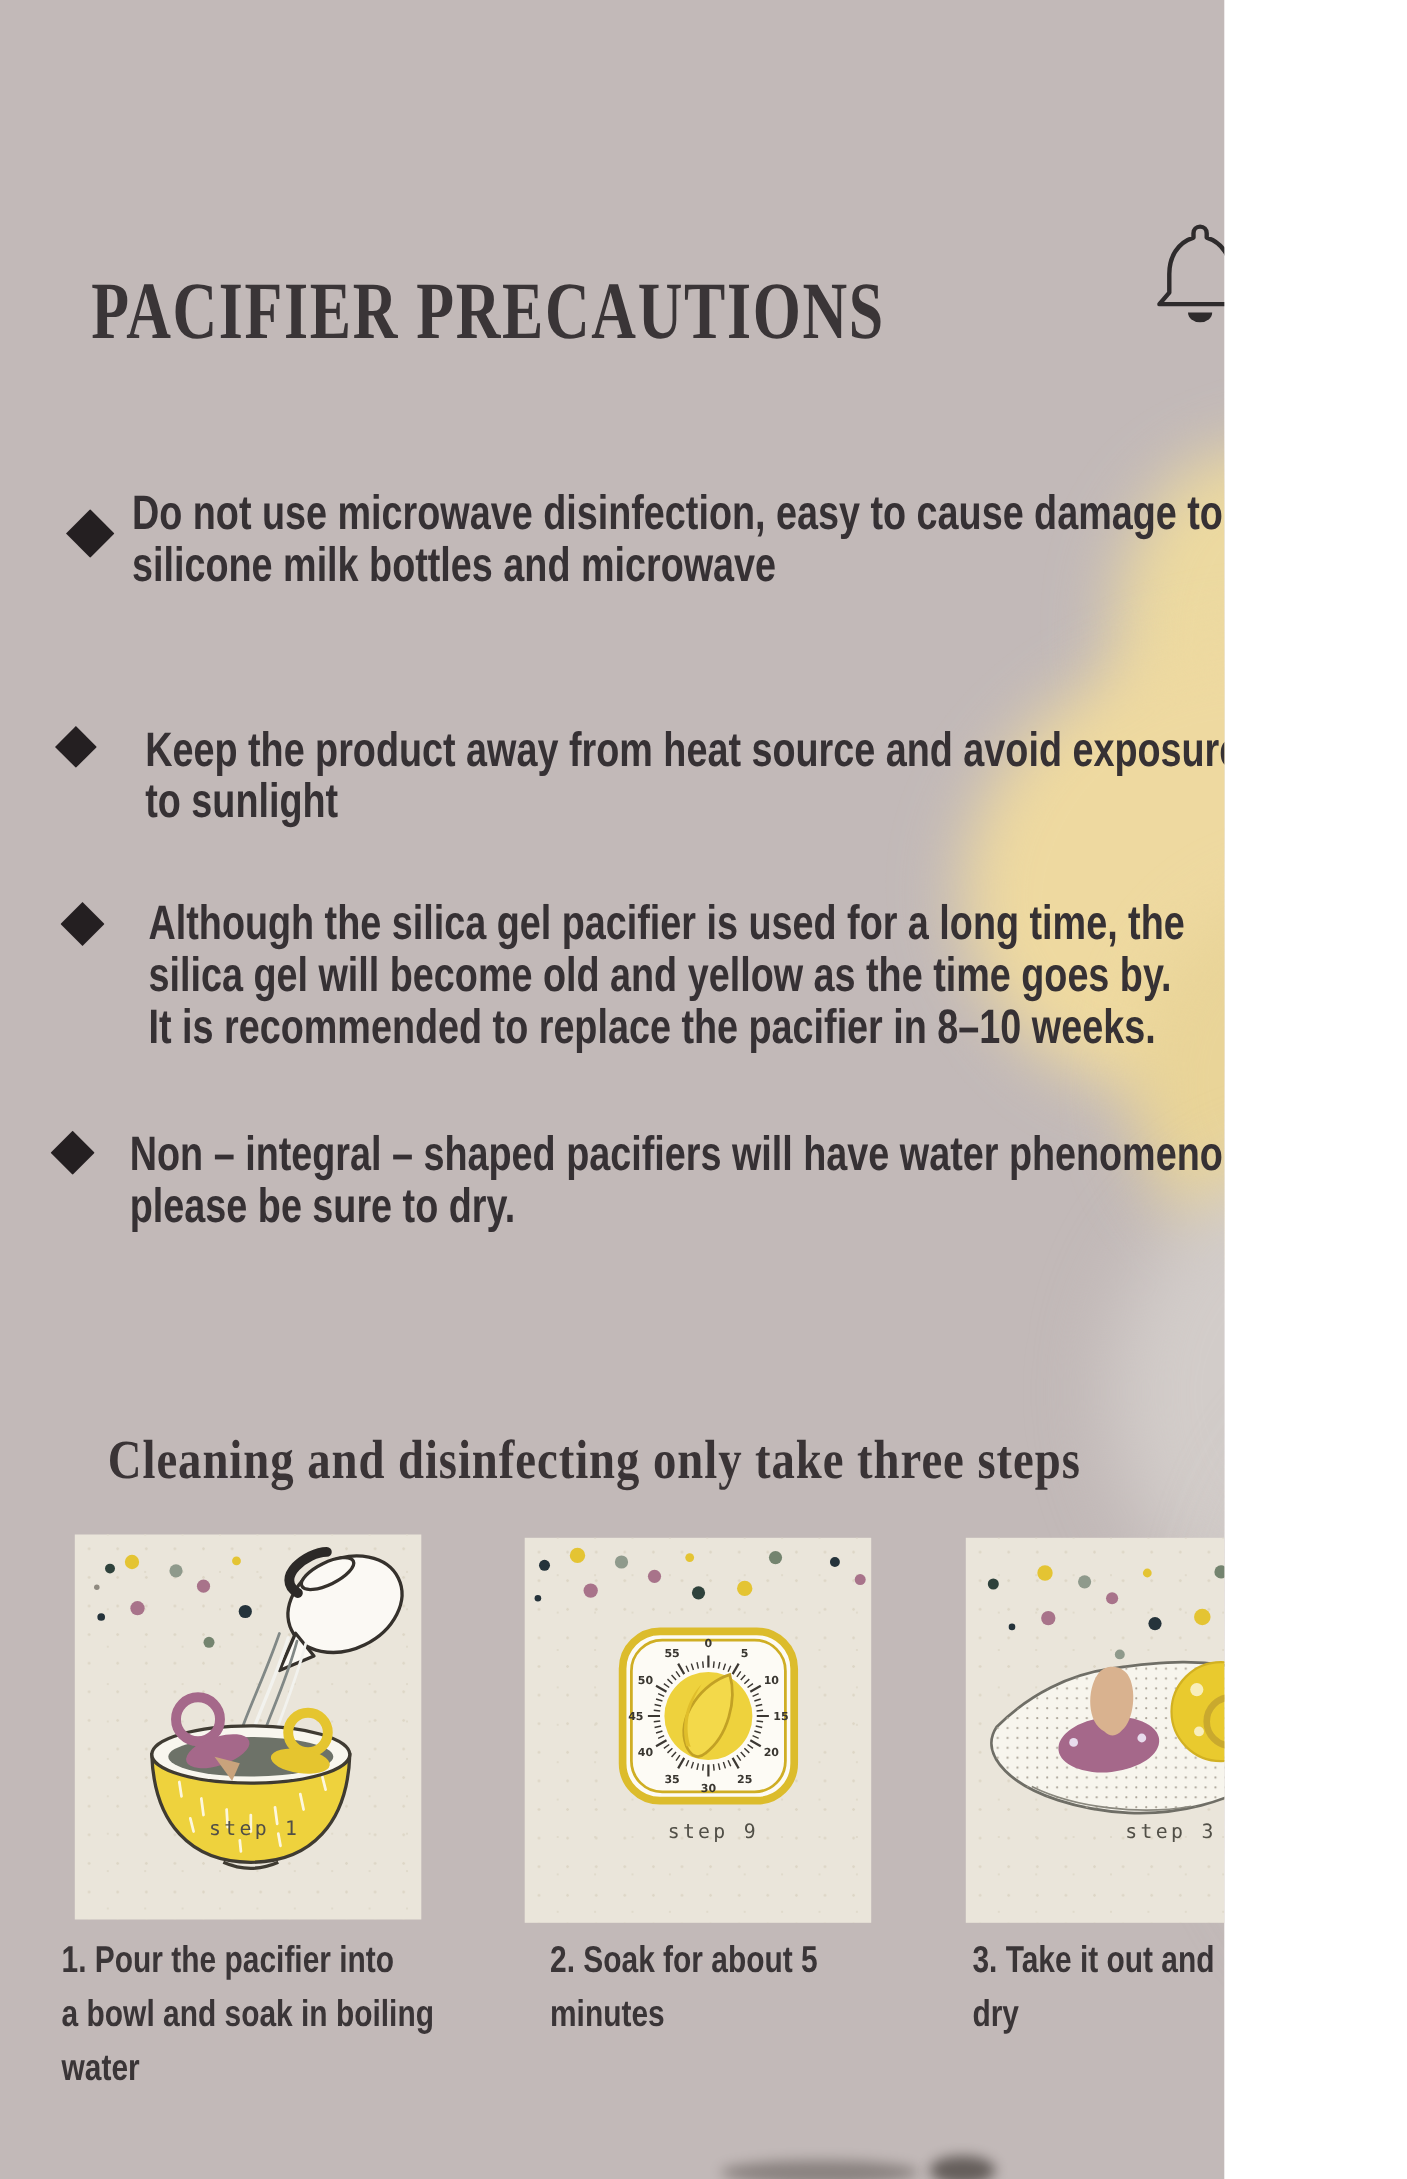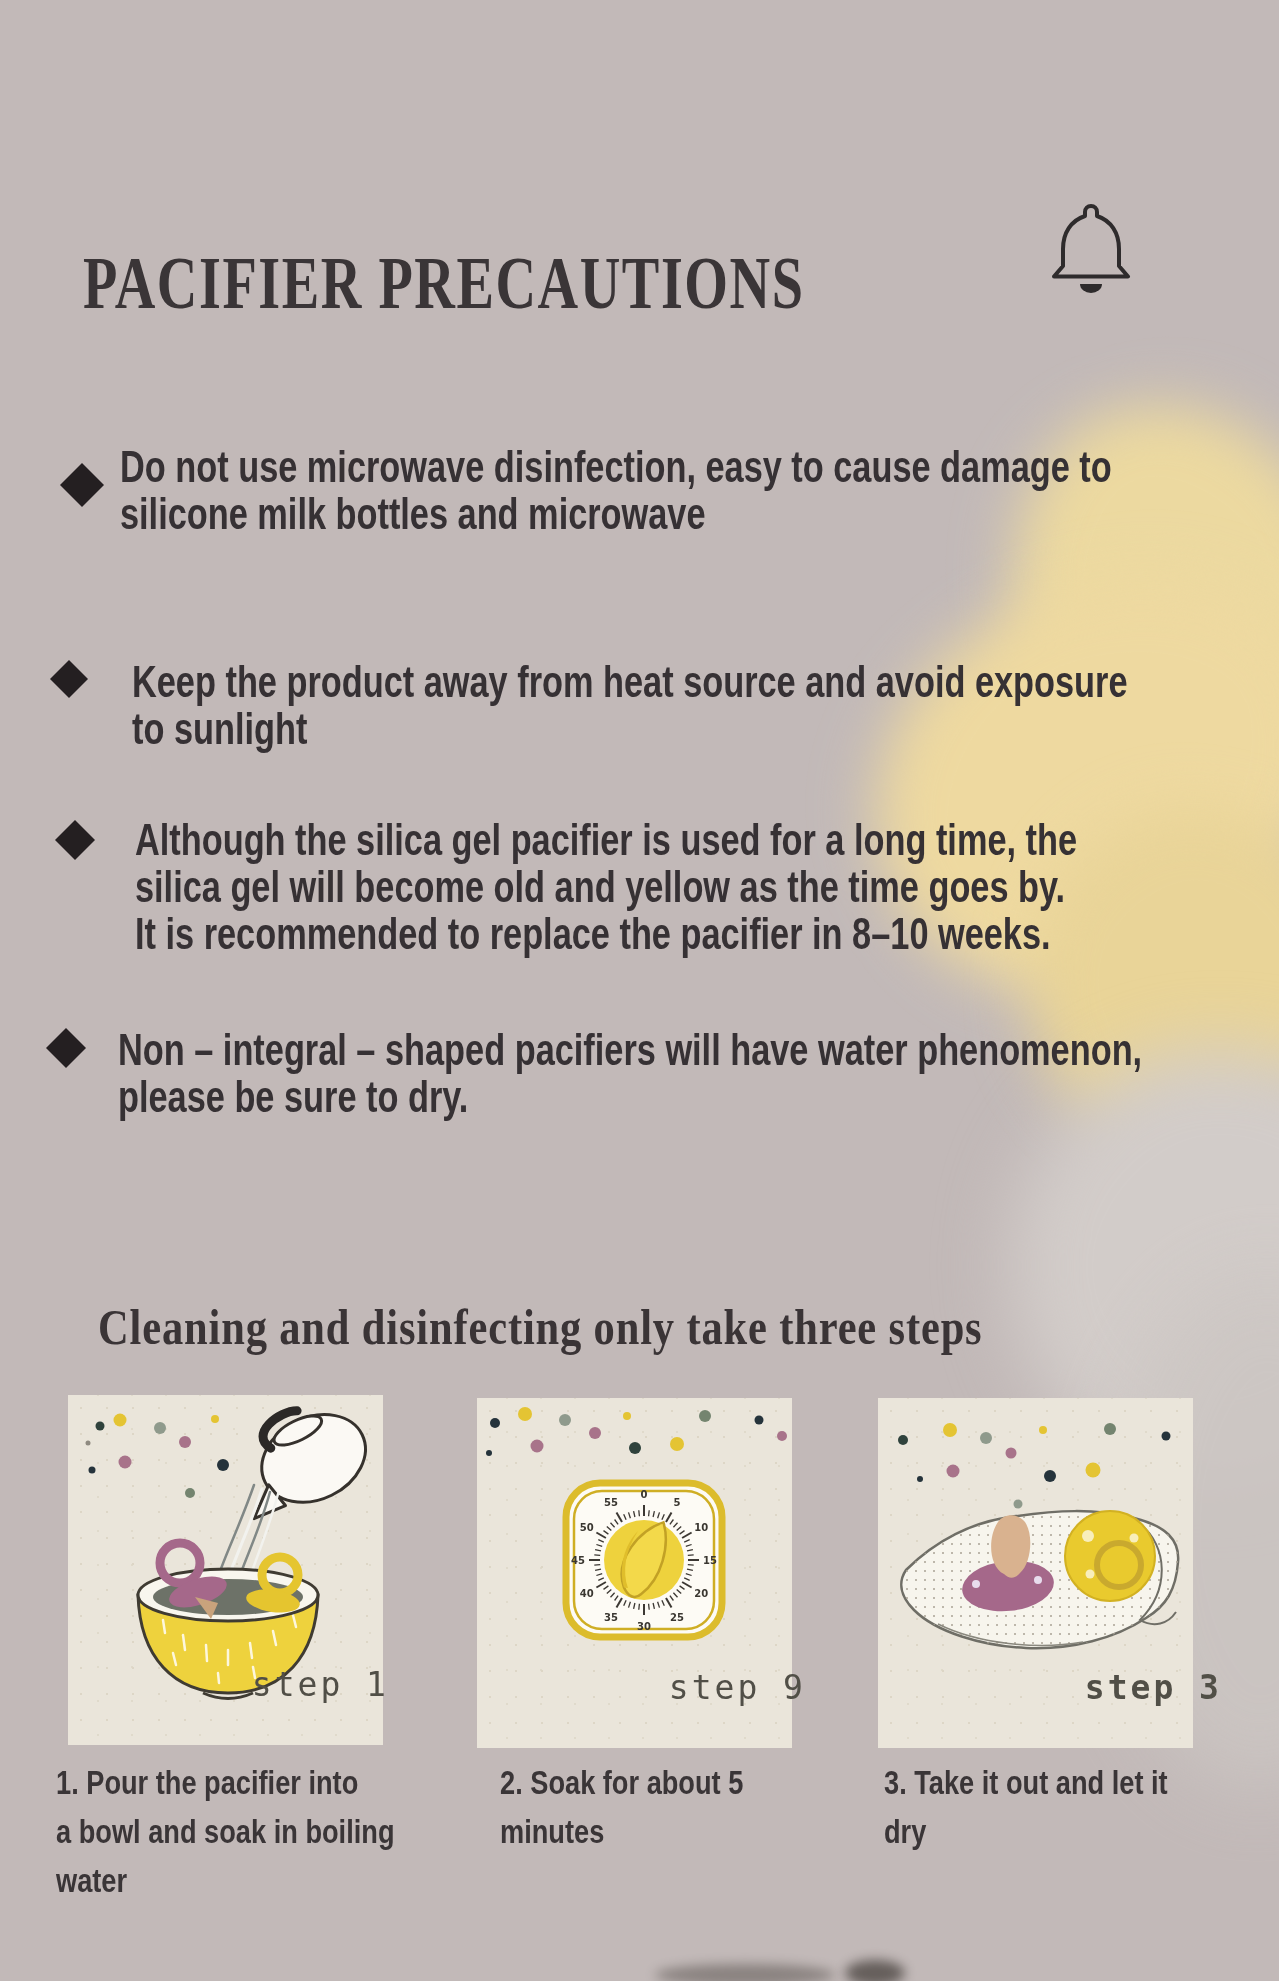--- a/index.html
+++ b/index.html
@@ -1,18 +1,18 @@
 <!DOCTYPE html>
 <html><head>
 <meta charset="utf-8">
 <style>
   html,body{margin:0;padding:0;}
   .page{
     position:relative;
-    width:1279px;height:1981px;
+    width:1113px;height:1981px;
     background:#c2b9b8;
     overflow:hidden;
     font-family:"Liberation Sans",sans-serif;
   }
   
   .blob{position:absolute;filter:blur(28px);border-radius:48% 52% 55% 45% / 50% 46% 54% 50%;}
   .blob.y1{left:1020px;top:400px;width:330px;height:430px;background:#ecd9a0;transform:rotate(-18deg);}
   .blob.y2{left:868px;top:590px;width:470px;height:390px;background:#eed9a0;transform:rotate(-28deg);}
   .blob.y3{left:1030px;top:810px;width:330px;height:340px;background:#e9d498;transform:rotate(12deg);}
   .blob.g1{left:1010px;top:1050px;width:430px;height:430px;background:#d2ccc9;filter:blur(34px);}
@@ -54,25 +54,25 @@
   .step-card{
     position:absolute;width:315px;height:350px;background:#eae5da;
     background-image:
       radial-gradient(#ddd6c6 1px, transparent 1.4px),
       radial-gradient(#e0dacb 1px, transparent 1.4px);
     background-size:26px 26px,34px 34px;
     background-position:0 0,13px 17px;
   }
   .sc1{left:68px;top:1395px;}
   .sc2{left:477px;top:1398px;}
-  .sc3{left:878px;top:1398px;font-weight:bold;}
+  .sc3{left:878px;top:1398px;}
   .step-card svg{position:absolute;left:0;top:0;}
   .step-label{
-    position:absolute;left:0;top:270px;width:100%;text-align:right;
-    font-family:"DejaVu Sans Mono",monospace;font-size:33px;color:#514f47;
+    position:absolute;left:0;top:257px;width:100%;text-align:center;
+    font-family:"DejaVu Sans Mono",monospace;font-size:18px;color:#514f47;
     letter-spacing:3px;
   }
   .sc1 .step-label{transform:translateX(6px);}
   .sc2 .step-label{transform:translateX(14px);}
   .sc3 .step-label{transform:translateX(29px);}
 
   .caption{
     position:absolute;color:#3a3537;font-weight:bold;
     font-size:34px;line-height:49px;white-space:pre-line;width:560px;
     transform:scaleX(.8);transform-origin:left top;

